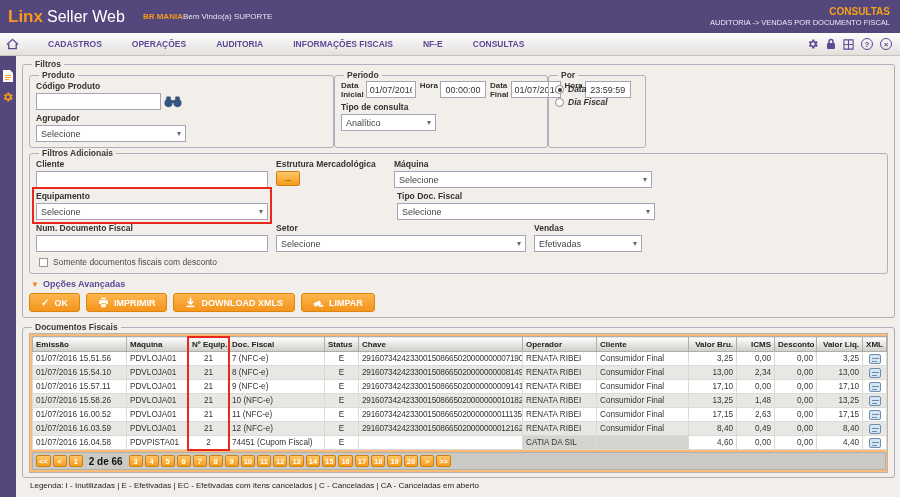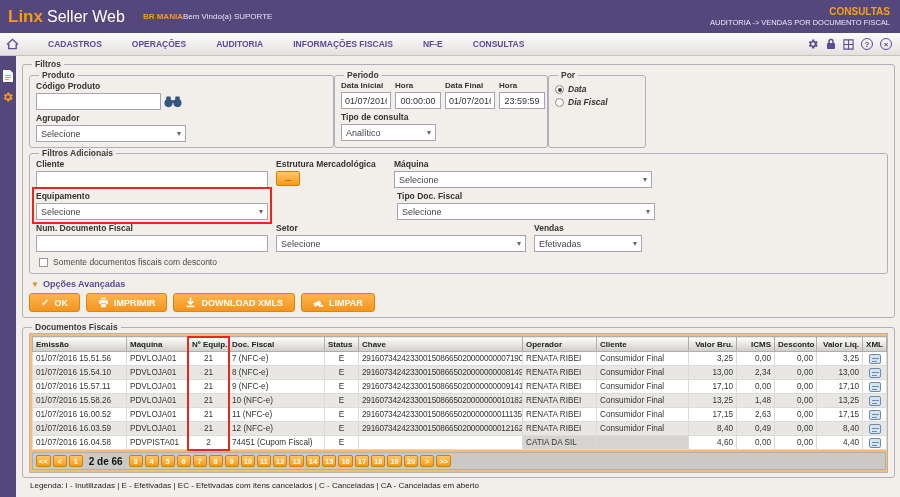--- a/index.html
+++ b/index.html
@@ -39,21 +39,21 @@
   .top-row { display:flex; gap:0; align-items:stretch; }
   .field { display:flex; flex-direction:column; gap:2px; margin-bottom:3px; }
   .field label { font-size:8.5px; font-weight:bold; color:#333; white-space:nowrap; }
   .hrow { display:flex; align-items:center; gap:3px; }
   .input { height:17px; border:1px solid #a7a3b3; background:#fff; font-size:9px; padding:0 3px; color:#333; font-family:"Liberation Sans",sans-serif; }
   .select { height:17px; border:1px solid #a7a3b3; background:#fff; display:flex; align-items:center; justify-content:space-between; padding:0 4px; font-size:9px; color:#444; cursor:pointer; }
   .select .arrow { color:#666; font-size:8px; margin-left:4px; }
   .w125{width:125px} .w150{width:150px} .w95{width:95px} .w50{width:50px;text-align:center} .w46{width:46px;text-align:center}
   .w232{width:232px} .w258{width:258px} .w250{width:250px} .w108{width:108px}
   .prow { display:flex; gap:4px; }
-  .pcell { display:flex; flex-direction:column; gap:2px; }
+  .pcell { display:flex; flex-direction:row; gap:2px; }
   .pcell label { font-size:8px; font-weight:bold; color:#333; }
   .radio-row { display:flex; align-items:center; gap:4px; margin:3px 0; cursor:pointer;font-style:italic; }
   .radio { width:9px; height:9px; border:1px solid #8a8a8a; border-radius:50%; background:#fff; position:relative; flex:0 0 auto; }
   .radio.sel:after { content:''; position:absolute; left:2px; top:2px; width:4px; height:4px; border-radius:50%; background:#3c3c3c; }
   .radio-row span.rlabel { font-size:8.5px; color:#333; font-weight:bold; }
   .arow { display:flex; gap:8px; align-items:flex-start; }
   .mini-btn { width:24px; height:15px; border:1px solid #cf7f0c; border-radius:2px; background:linear-gradient(#ffc768,#f59b18); color:#7a4a00; font-size:8px; font-weight:bold; display:flex; align-items:center; justify-content:center; cursor:pointer; line-height:1; }
   .ml121 { margin-left:121px; }
   .checkbox-row { display:flex; align-items:center; gap:5px; margin:2px 0 1px 3px; }
   .checkbox { width:9px; height:9px; border:1px solid #979797; background:#fff; flex:0 0 auto; cursor:pointer; }

